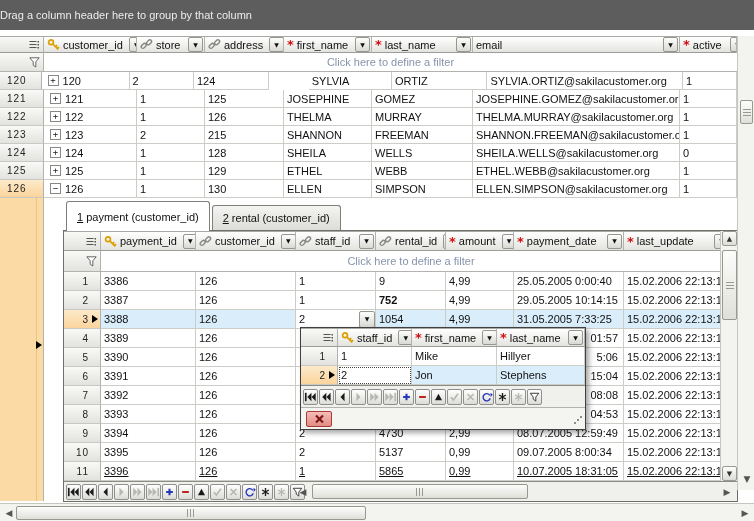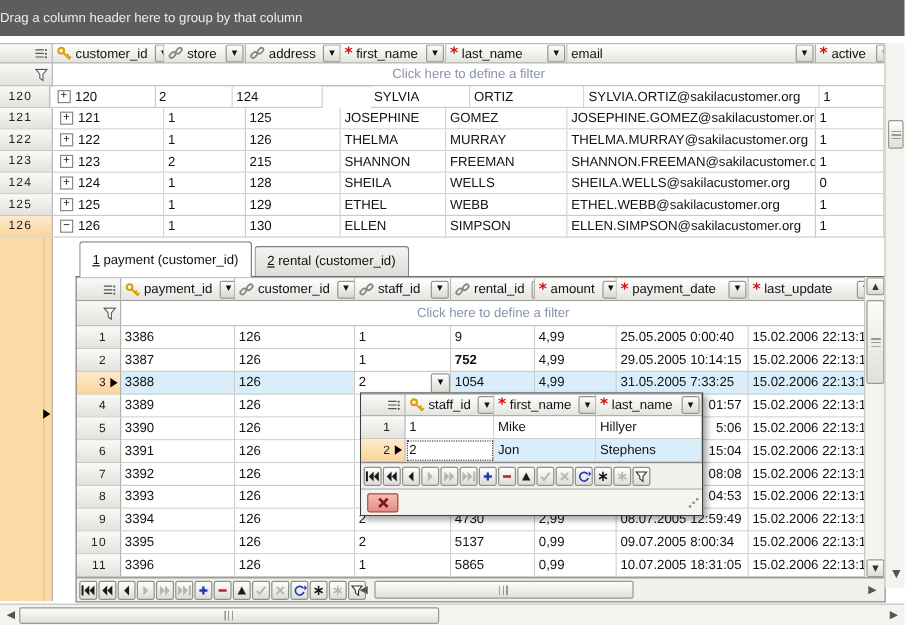--- a/index.html
+++ b/index.html
@@ -767,21 +767,21 @@
           <div class="cell" style="width: 68px;">
             <span>0,99</span>
           </div>
           <div class="cell" style="width: 110px;">
             <span>09.07.2005 8:00:34</span>
           </div>
           <div class="cell" style="width: 97px;">
             <span>15.02.2006 22:13:1</span>
           </div>
         </div>
-        <div class="grow" style="height: 19px;">
+        <div class="grow" style="height: 19px; text-decoration: underline;">
           <div class="ind" style="width: 37px;">
             <span class="rnum">11</span>
           </div>
           <div class="cell" style="width: 95px;">
             <span>3396</span>
           </div>
           <div class="cell" style="width: 100px;">
             <span>126</span>
           </div>
           <div class="cell" style="width: 80px;">

